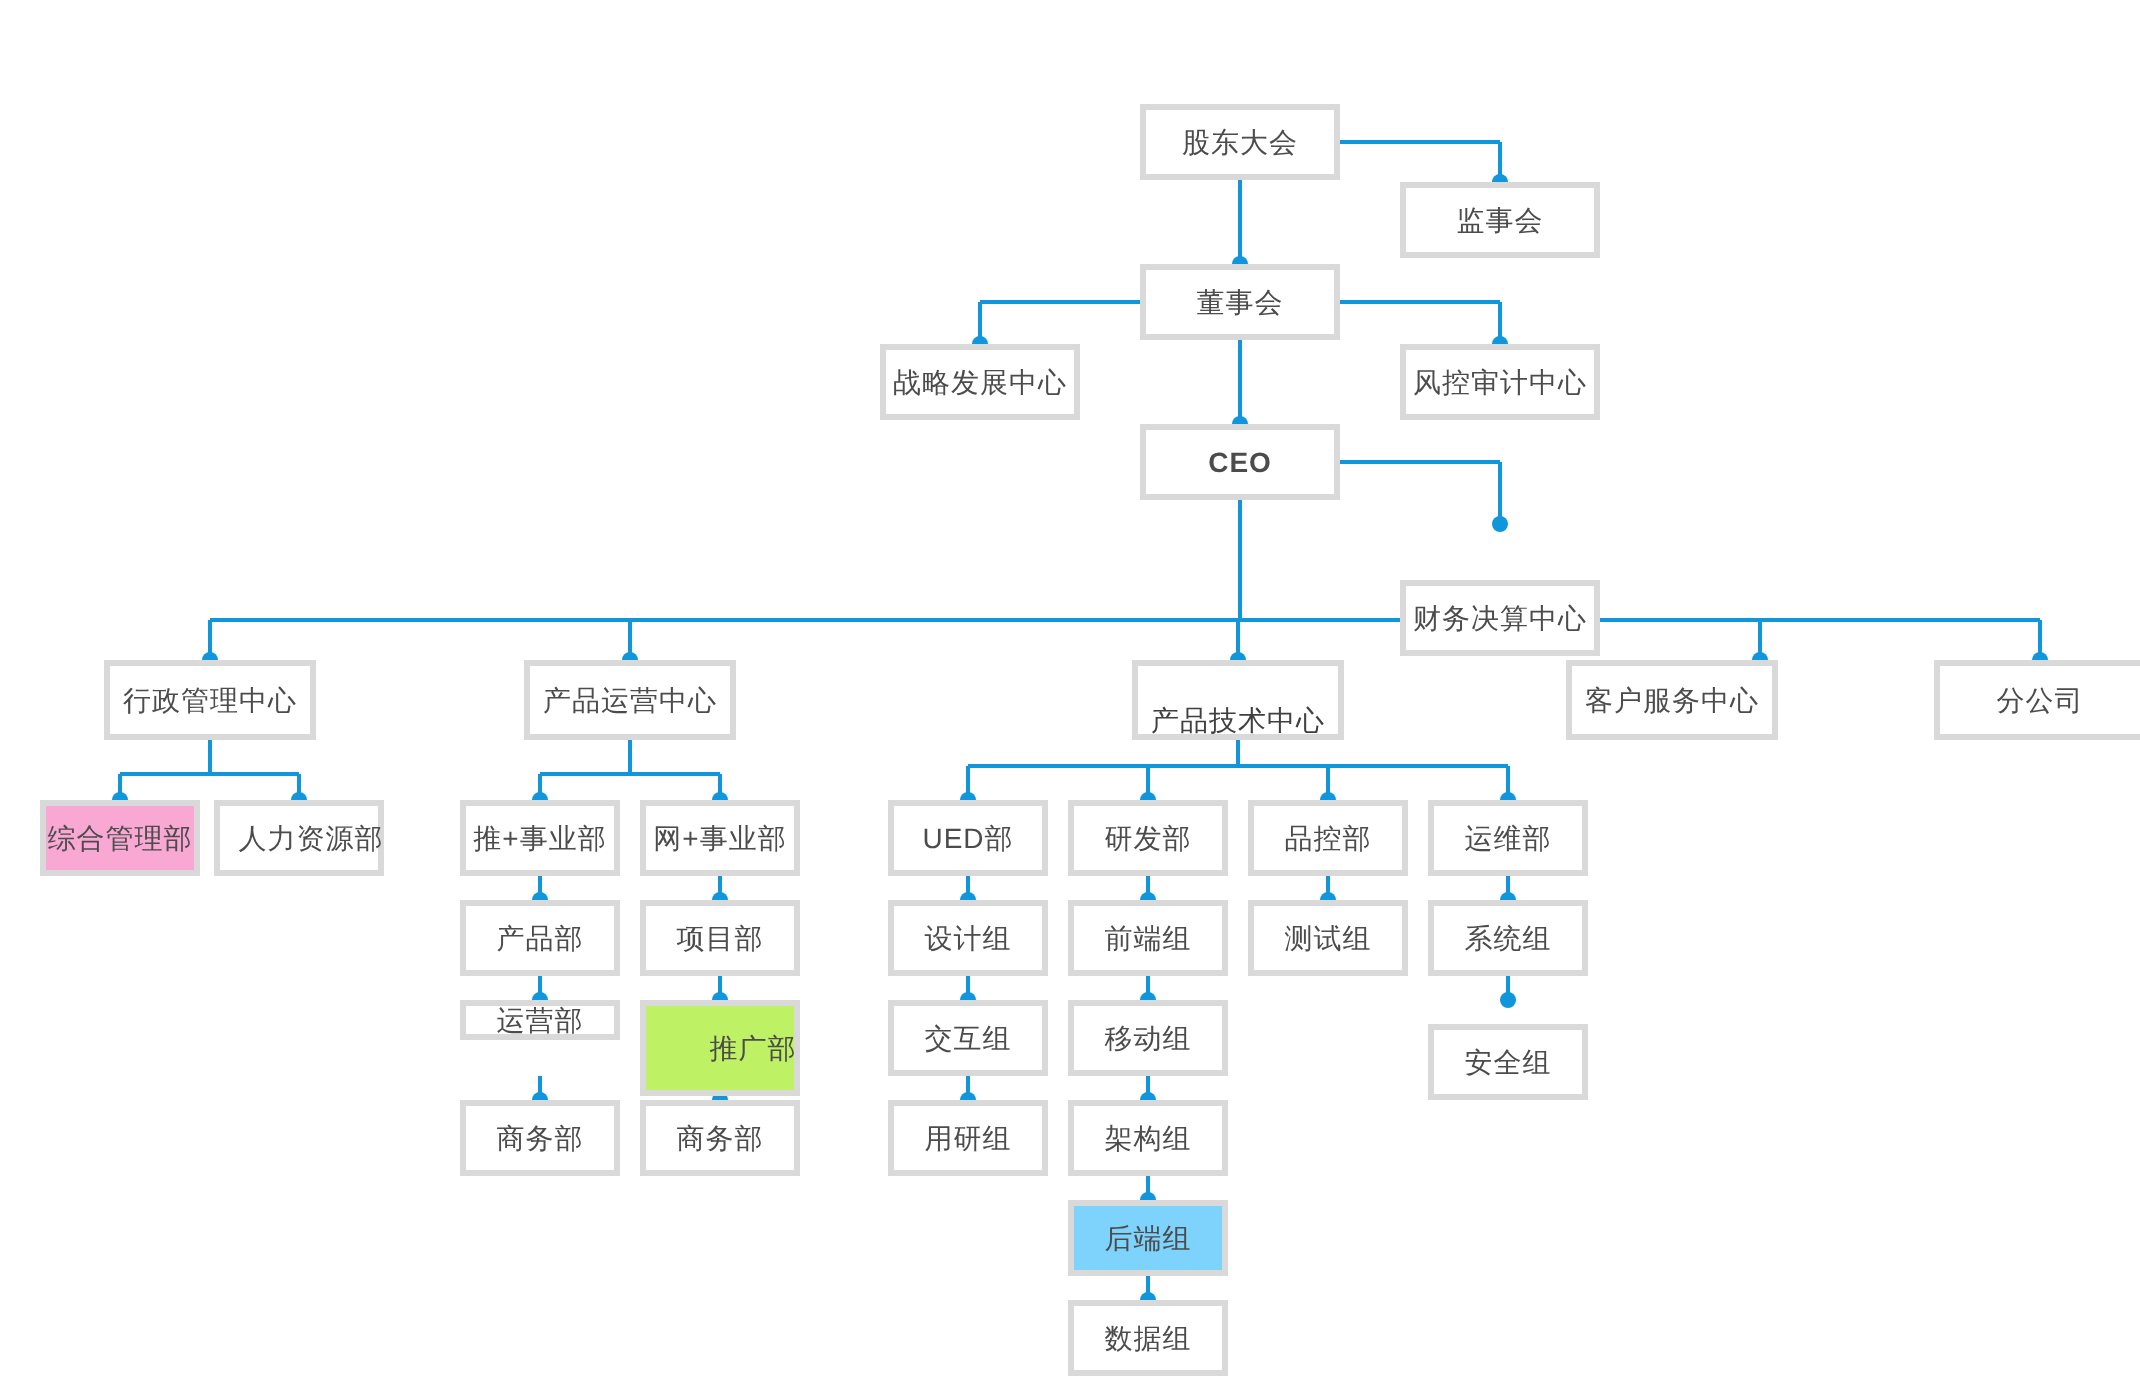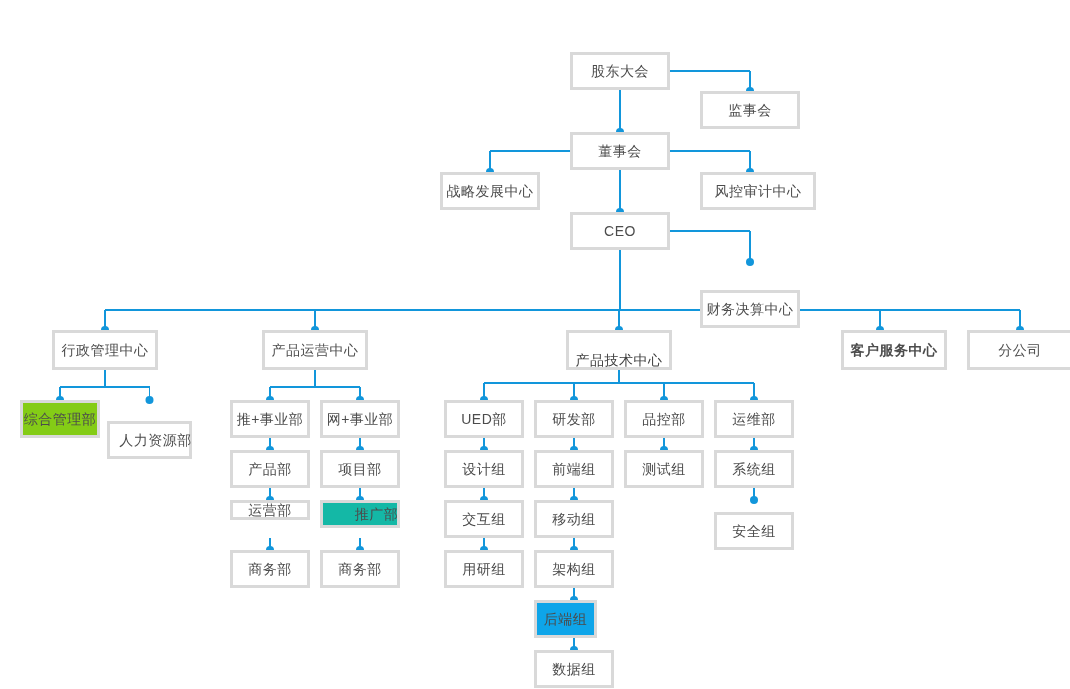--- a/index.html
+++ b/index.html
@@ -141,69 +141,69 @@
       </div>
       <div class="node" style="left: 700px; top: 91px; width: 100px; height: 38px; border-color: rgb(217, 217, 217); background: rgb(255, 255, 255); color: rgb(76, 76, 76);">
         <span class="node-label">监事会</span>
       </div>
       <div class="node" style="left: 570px; top: 132px; width: 100px; height: 38px; border-color: rgb(217, 217, 217); background: rgb(255, 255, 255); color: rgb(76, 76, 76);">
         <span class="node-label">董事会</span>
       </div>
       <div class="node" style="left: 440px; top: 172px; width: 100px; height: 38px; border-color: rgb(217, 217, 217); background: rgb(255, 255, 255); color: rgb(76, 76, 76);">
         <span class="node-label">战略发展中心</span>
       </div>
-      <div class="node" style="left: 700px; top: 172px; width: 116px; height: 38px; border-color: rgb(217, 217, 217); background: rgb(255, 255, 255); color: rgb(76, 76, 76);">
+      <div class="node" style="left: 700px; top: 172px; width: 100px; height: 38px; border-color: rgb(217, 217, 217); background: rgb(255, 255, 255); color: rgb(76, 76, 76);">
         <span class="node-label">风控审计中心</span>
       </div>
-      <div class="node" style="left: 570px; top: 212px; width: 100px; height: 38px; border-color: rgb(217, 217, 217); background: rgb(255, 255, 255); color: rgb(76, 76, 76);">
+      <div class="node" style="left: 570px; top: 212px; width: 100px; height: 38px; border-color: rgb(217, 217, 217); background: rgb(255, 255, 255); color: rgb(76, 76, 76); font-weight: bold;">
         <span class="node-label">CEO</span>
       </div>
       <div class="node" style="left: 700px; top: 262px; width: 100px; height: 38px; border-color: rgb(217, 217, 217); background: rgb(255, 255, 255); color: rgb(76, 76, 76); margin-top: 28px;">
         <span class="node-label">财务决算中心</span>
       </div>
       <div class="node" style="left: 52px; top: 330px; width: 106px; height: 40px; border-color: rgb(217, 217, 217); background: rgb(255, 255, 255); color: rgb(76, 76, 76);">
         <span class="node-label">行政管理中心</span>
       </div>
       <div class="node" style="left: 262px; top: 330px; width: 106px; height: 40px; border-color: rgb(217, 217, 217); background: rgb(255, 255, 255); color: rgb(76, 76, 76);">
         <span class="node-label">产品运营中心</span>
       </div>
       <div class="node" style="left: 566px; top: 330px; width: 106px; height: 40px; border-color: rgb(217, 217, 217); background: rgb(255, 255, 255); color: #404040; align-items: flex-end;">
         <span class="node-label">产品技术中心</span>
       </div>
-      <div class="node" style="left: 841px; top: 330px; width: 106px; height: 40px; border-color: rgb(217, 217, 217); background: rgb(255, 255, 255); color: rgb(76, 76, 76); font-weight: bold;">
+      <div class="node" style="left: 783px; top: 330px; width: 106px; height: 40px; border-color: rgb(217, 217, 217); background: rgb(255, 255, 255); color: rgb(76, 76, 76);">
         <span class="node-label">客户服务中心</span>
       </div>
       <div class="node" style="left: 967px; top: 330px; width: 106px; height: 40px; border-color: rgb(217, 217, 217); background: rgb(255, 255, 255); color: rgb(76, 76, 76);">
         <span class="node-label">分公司</span>
       </div>
-      <div class="node" style="left: 20px; top: 400px; width: 80px; height: 38px; border-color: rgb(217, 217, 217); background: #84cc16; color: rgb(76, 76, 76);">
+      <div class="node" style="left: 20px; top: 400px; width: 80px; height: 38px; border-color: rgb(217, 217, 217); background: #f9a8d4; color: rgb(76, 76, 76);">
         <span class="node-label">综合管理部</span>
       </div>
-      <div class="node" style="left: 107px; top: 421px; width: 85px; height: 38px; border-color: rgb(217, 217, 217); background: rgb(255, 255, 255); color: rgb(76, 76, 76); padding-left: 12px;">
+      <div class="node" style="left: 107px; top: 400px; width: 85px; height: 38px; border-color: rgb(217, 217, 217); background: rgb(255, 255, 255); color: rgb(76, 76, 76); padding-left: 12px;">
         <span class="node-label">人力资源部</span>
       </div>
       <div class="node" style="left: 230px; top: 400px; width: 80px; height: 38px; border-color: rgb(217, 217, 217); background: rgb(255, 255, 255); color: rgb(76, 76, 76);">
         <span class="node-label">推+事业部</span>
       </div>
       <div class="node" style="left: 230px; top: 450px; width: 80px; height: 38px; border-color: rgb(217, 217, 217); background: rgb(255, 255, 255); color: rgb(76, 76, 76);">
         <span class="node-label">产品部</span>
       </div>
       <div class="node" style="left: 230px; top: 500px; width: 80px; height: 20px; border-color: rgb(217, 217, 217); background: rgb(255, 255, 255); color: rgb(76, 76, 76);">
         <span class="node-label">运营部</span>
       </div>
       <div class="node" style="left: 230px; top: 550px; width: 80px; height: 38px; border-color: rgb(217, 217, 217); background: rgb(255, 255, 255); color: rgb(76, 76, 76);">
         <span class="node-label">商务部</span>
       </div>
       <div class="node" style="left: 320px; top: 400px; width: 80px; height: 38px; border-color: rgb(217, 217, 217); background: rgb(255, 255, 255); color: rgb(76, 76, 76);">
         <span class="node-label">网+事业部</span>
       </div>
       <div class="node" style="left: 320px; top: 450px; width: 80px; height: 38px; border-color: rgb(217, 217, 217); background: rgb(255, 255, 255); color: rgb(76, 76, 76);">
         <span class="node-label">项目部</span>
       </div>
-      <div class="node" style="left: 320px; top: 500px; width: 80px; height: 28px; border-color: rgb(217, 217, 217); background: #14b8a6; color: rgb(76, 76, 76); padding-left: 33px;">
+      <div class="node" style="left: 320px; top: 500px; width: 80px; height: 48px; border-color: rgb(217, 217, 217); background: #bef264; color: rgb(76, 76, 76); padding-left: 33px;">
         <span class="node-label">推广部</span>
       </div>
       <div class="node" style="left: 320px; top: 550px; width: 80px; height: 38px; border-color: rgb(217, 217, 217); background: rgb(255, 255, 255); color: rgb(76, 76, 76);">
         <span class="node-label">商务部</span>
       </div>
       <div class="node" style="left: 444px; top: 400px; width: 80px; height: 38px; border-color: rgb(217, 217, 217); background: rgb(255, 255, 255); color: rgb(76, 76, 76);">
         <span class="node-label">UED部</span>
       </div>
       <div class="node" style="left: 444px; top: 450px; width: 80px; height: 38px; border-color: rgb(217, 217, 217); background: rgb(255, 255, 255); color: rgb(76, 76, 76);">
         <span class="node-label">设计组</span>
@@ -219,21 +219,21 @@
       </div>
       <div class="node" style="left: 534px; top: 450px; width: 80px; height: 38px; border-color: rgb(217, 217, 217); background: rgb(255, 255, 255); color: rgb(76, 76, 76);">
         <span class="node-label">前端组</span>
       </div>
       <div class="node" style="left: 534px; top: 500px; width: 80px; height: 38px; border-color: rgb(217, 217, 217); background: rgb(255, 255, 255); color: rgb(76, 76, 76);">
         <span class="node-label">移动组</span>
       </div>
       <div class="node" style="left: 534px; top: 550px; width: 80px; height: 38px; border-color: rgb(217, 217, 217); background: rgb(255, 255, 255); color: rgb(76, 76, 76);">
         <span class="node-label">架构组</span>
       </div>
-      <div class="node" style="left: 534px; top: 600px; width: 63px; height: 38px; border-color: rgb(217, 217, 217); background: #0ea5e9; color: rgb(76, 76, 76);">
+      <div class="node" style="left: 534px; top: 600px; width: 80px; height: 38px; border-color: rgb(217, 217, 217); background: #7dd3fc; color: rgb(76, 76, 76);">
         <span class="node-label">后端组</span>
       </div>
       <div class="node" style="left: 534px; top: 650px; width: 80px; height: 38px; border-color: rgb(217, 217, 217); background: rgb(255, 255, 255); color: rgb(76, 76, 76);">
         <span class="node-label">数据组</span>
       </div>
       <div class="node" style="left: 624px; top: 400px; width: 80px; height: 38px; border-color: rgb(217, 217, 217); background: rgb(255, 255, 255); color: rgb(76, 76, 76);">
         <span class="node-label">品控部</span>
       </div>
       <div class="node" style="left: 624px; top: 450px; width: 80px; height: 38px; border-color: rgb(217, 217, 217); background: rgb(255, 255, 255); color: rgb(76, 76, 76);">
         <span class="node-label">测试组</span>

